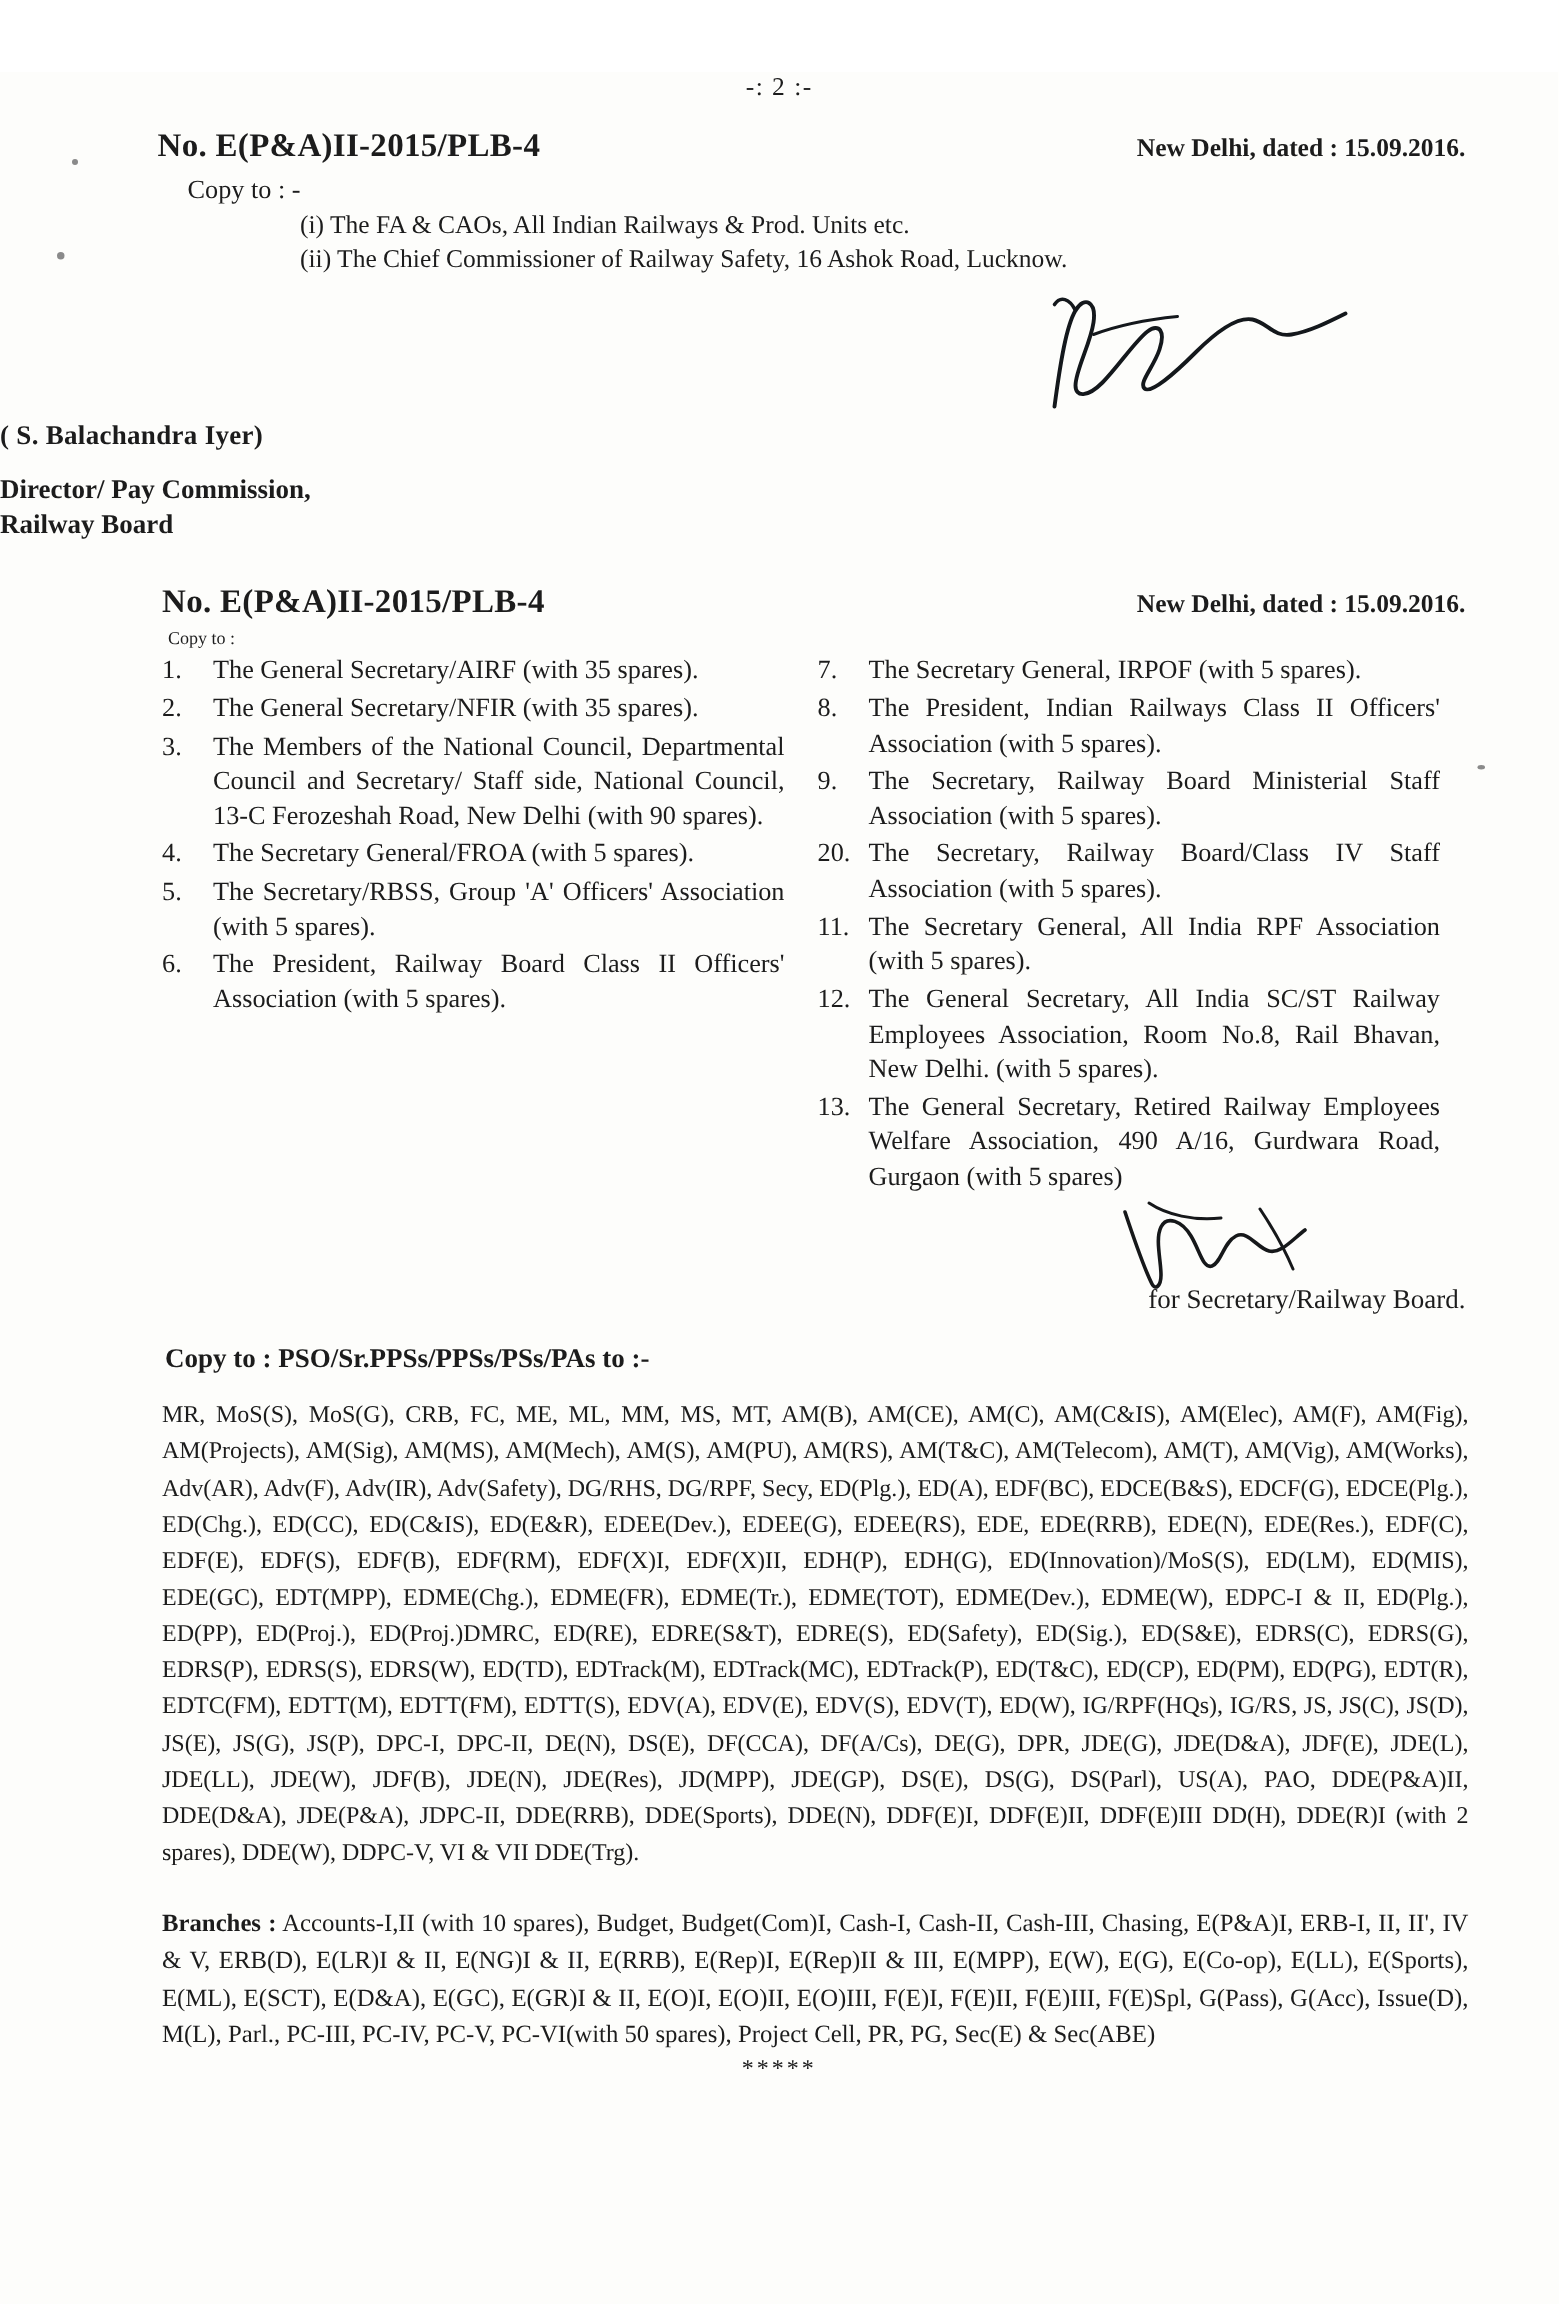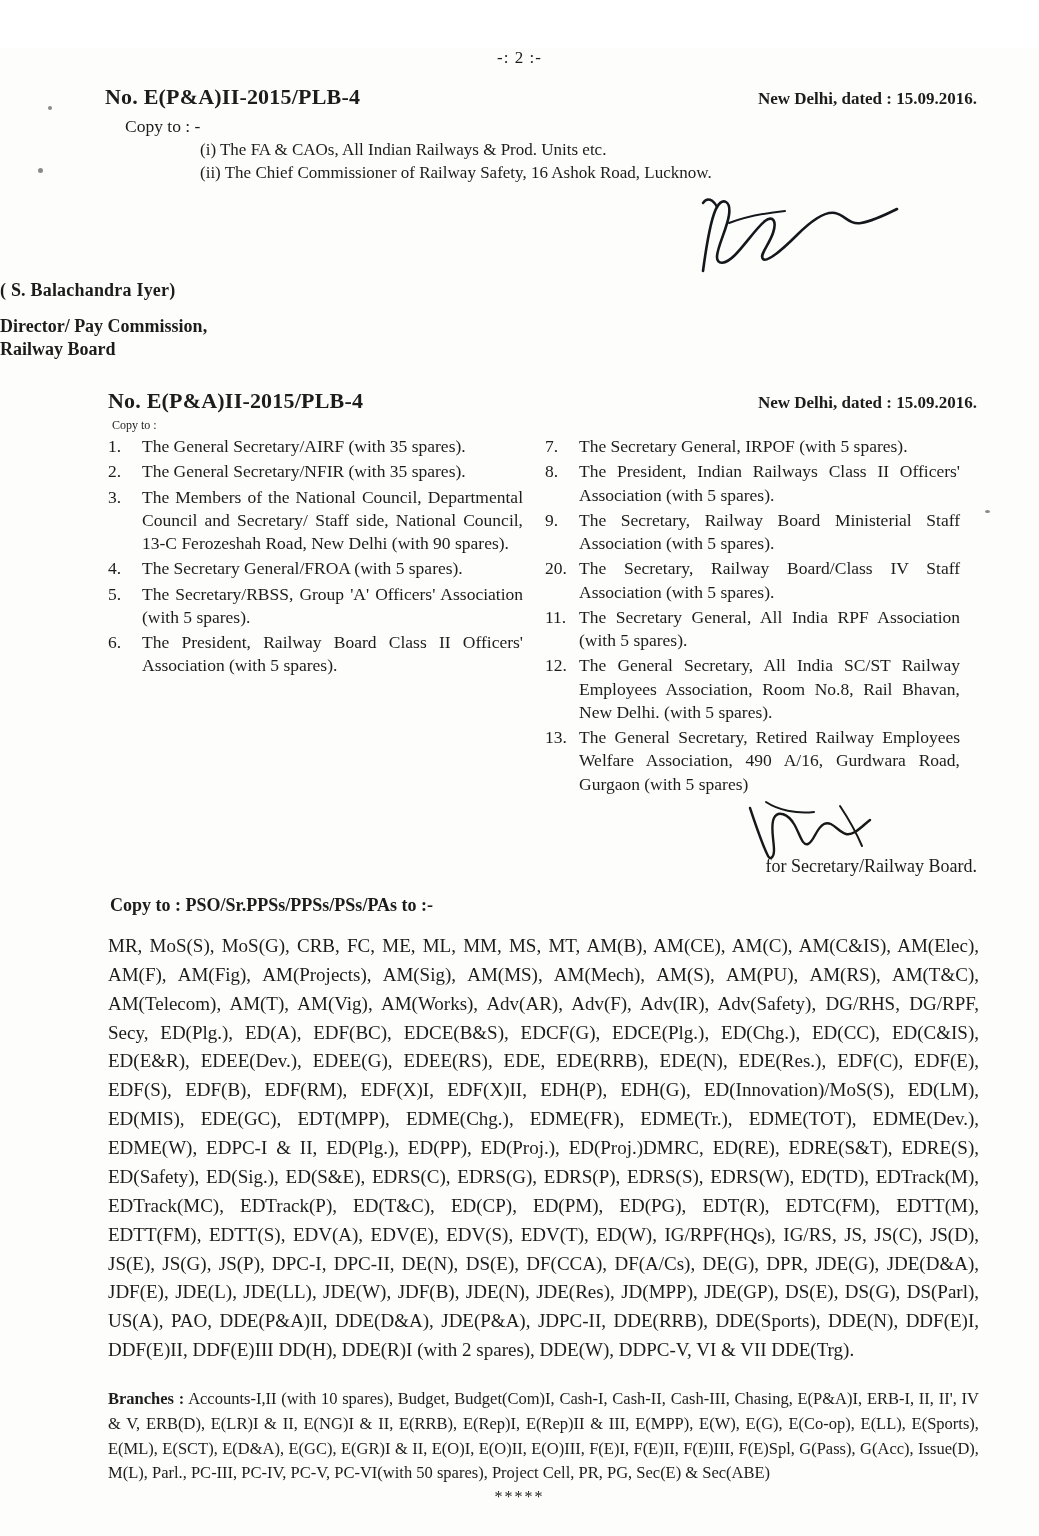--- a/index.html
+++ b/index.html
@@ -134,21 +134,21 @@
     font-size: 18px;
     margin: 0 62px 0 0;
   }
   .copy-pso {
     font-weight: bold;
     font-size: 18px;
     margin: 18px 0 0 110px;
   }
   .bulk {
     margin: 16px 60px 0 108px;
-    font-size: 19px;
+    font-size: 16px;
     line-height: 1.52;
     text-align: justify;
     text-justify: inter-word;
   }
   .branches {
     margin: 22px 60px 0 108px;
     font-size: 16.5px;
     line-height: 1.5;
     text-align: justify;
   }

